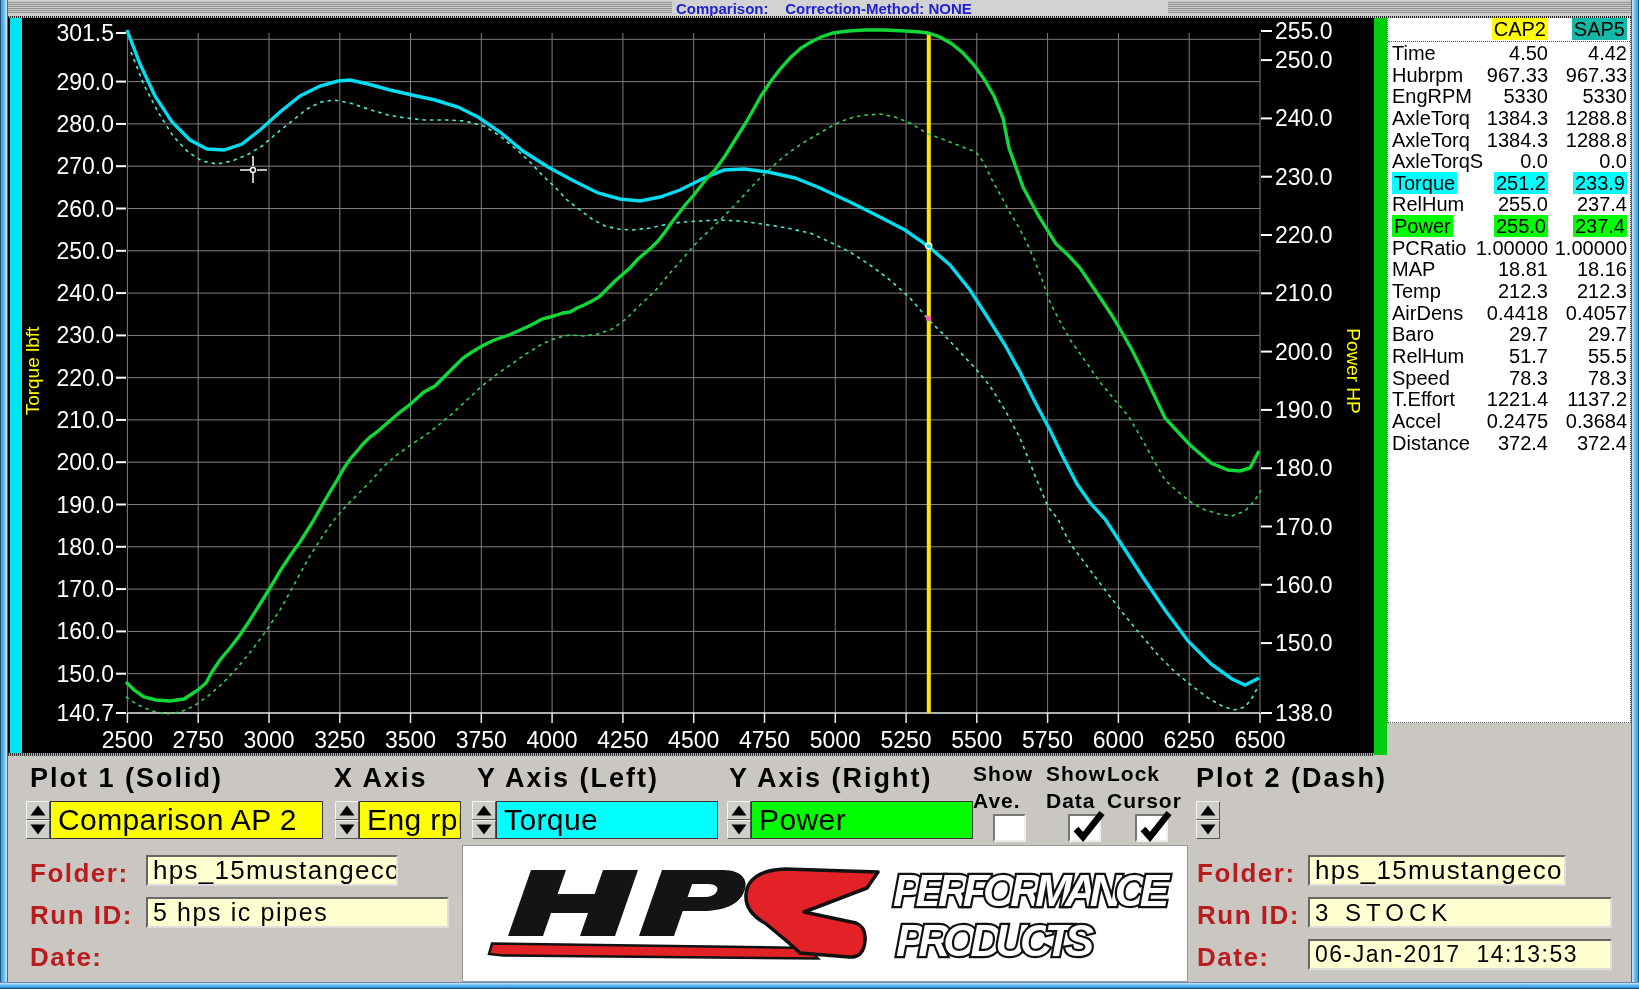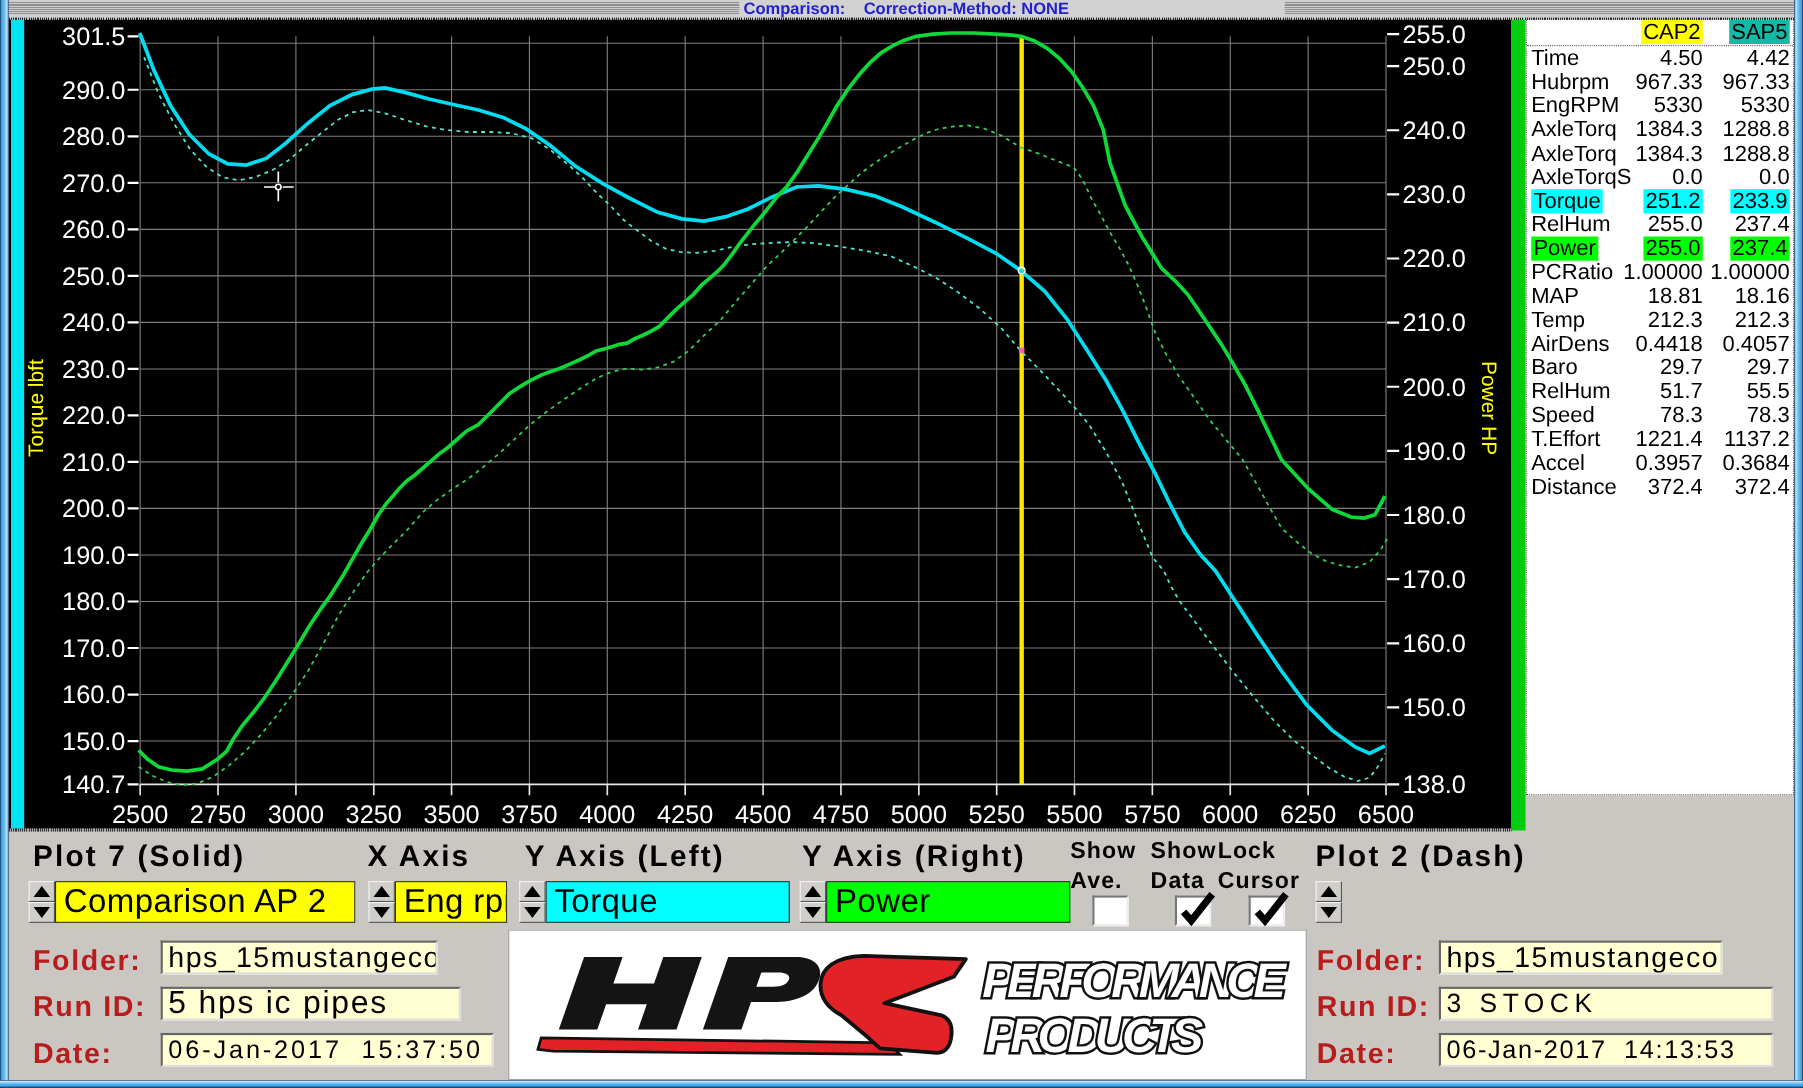--- a/index.html
+++ b/index.html
@@ -290,30 +290,30 @@
         <span class="pv1">78.3</span>
         <span class="pv2">78.3</span>
       </div>
 <div class="prow">
         <span class="plab">T.Effort</span>
         <span class="pv1">1221.4</span>
         <span class="pv2">1137.2</span>
       </div>
 <div class="prow">
         <span class="plab">Accel</span>
-        <span class="pv1">0.3957</span>
+        <span class="pv1">0.2475</span>
         <span class="pv2">0.3684</span>
       </div>
 <div class="prow">
         <span class="plab">Distance</span>
         <span class="pv1">372.4</span>
         <span class="pv2">372.4</span>
       </div>
 </div>
-  <div class="blab" style="left:30px;top:763px">Plot 7 (Solid)</div>
+  <div class="blab" style="left:30px;top:763px">Plot 1 (Solid)</div>
 <div class="blab" style="left:334px;top:763px">X Axis</div>
 <div class="blab" style="left:477px;top:763px">Y Axis (Left)</div>
 <div class="blab" style="left:729px;top:763px">Y Axis (Right)</div>
 <div class="blab2" style="left:973px;top:760px">Show<br>Ave.</div>
 <div class="blab2" style="left:1046px;top:760px">Show<br>Data</div>
 <div class="blab2" style="left:1107px;top:760px">Lock<br>Cursor</div>
 <div class="blab" style="left:1196px;top:763px">Plot 2 (Dash)</div>
 <div class="spin" style="left:26px;top:801px">
       <div class="spb"><svg width="22" height="17">
           <polygon points="11,3.5 18.5,13.5 3.5,13.5" fill="#000"></polygon>
@@ -365,23 +365,22 @@
       <div class="spb"><svg width="22" height="17">
           <polygon points="11,3.5 18.5,13.5 3.5,13.5" fill="#000"></polygon>
         </svg></div>
       <div class="spb"><svg width="22" height="17">
           <polygon points="3.5,3.5 18.5,3.5 11,13.5" fill="#000"></polygon>
         </svg></div>
     </div>
 <div class="flab" style="left:30px;top:858px">Folder:</div>
     <div class="fbox" style="left:146px;top:855px;width:252px;font-size:26px"><span style="letter-spacing:1.3px">hps_15mustangeco</span></div>
 <div class="flab" style="left:30px;top:900px">Run ID:</div>
-    <div class="fbox" style="left:146px;top:897px;width:273px;font-size:29px"><span style="letter-spacing:1.6px">5 hps ic pipes</span></div>
+    <div class="fbox" style="left:146px;top:897px;width:303px;font-size:25px"><span style="letter-spacing:1.6px">5 hps ic pipes</span></div>
 <div class="flab" style="left:30px;top:942px">Date:</div>
-    <div class="fbox" style="left:146px;top:939px;width:303px;font-size:23px"><span style="letter-spacing:2.6px">06-Jan-2017&nbsp; 15:37:50</span></div>
 <div class="flab" style="left:1197px;top:858px">Folder:</div>
     <div class="fbox" style="left:1308px;top:855px;width:258px;font-size:26px"><span style="letter-spacing:1.3px">hps_15mustangeco</span></div>
 <div class="flab" style="left:1197px;top:900px">Run ID:</div>
     <div class="fbox" style="left:1308px;top:897px;width:304px;font-size:24px"><span style="letter-spacing:5px">3 STOCK</span></div>
 <div class="flab" style="left:1197px;top:942px">Date:</div>
     <div class="fbox" style="left:1308px;top:939px;width:304px;font-size:23px"><span style="letter-spacing:1.5px">06-Jan-2017&nbsp; 14:13:53</span></div>
 
 <div class="logo">
 <svg width="726" height="137" viewBox="0 0 726 137">
 

